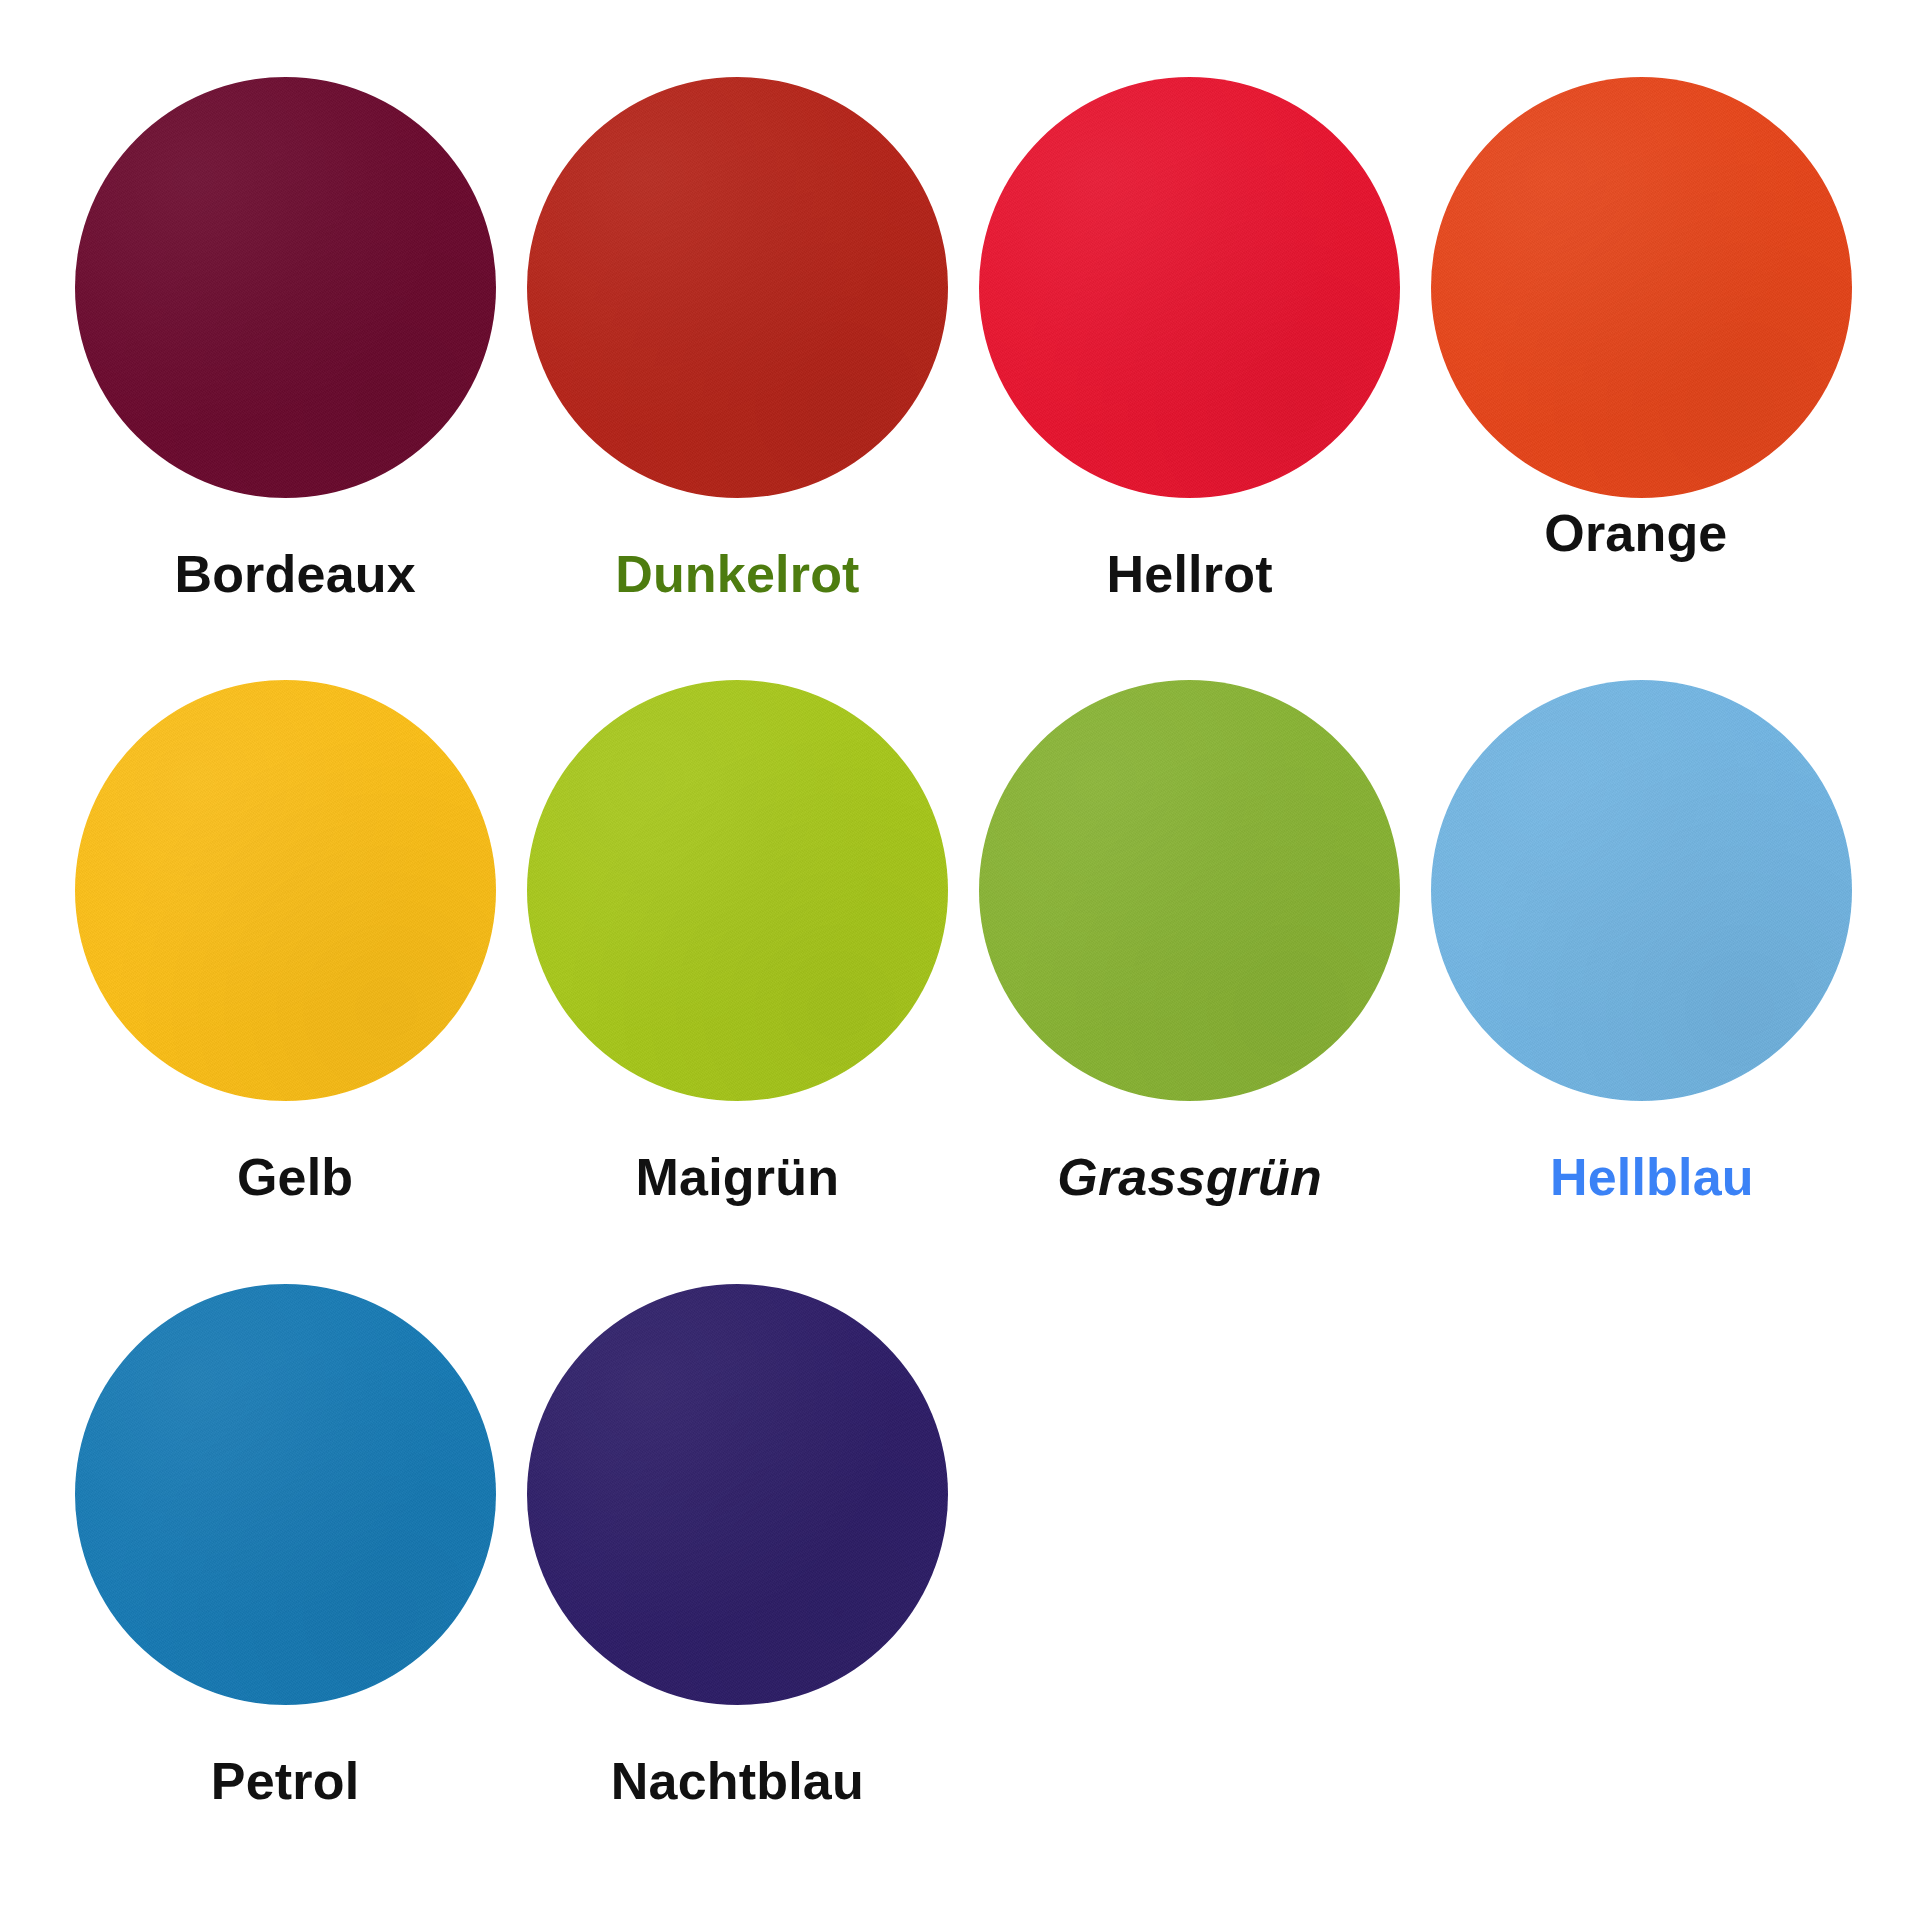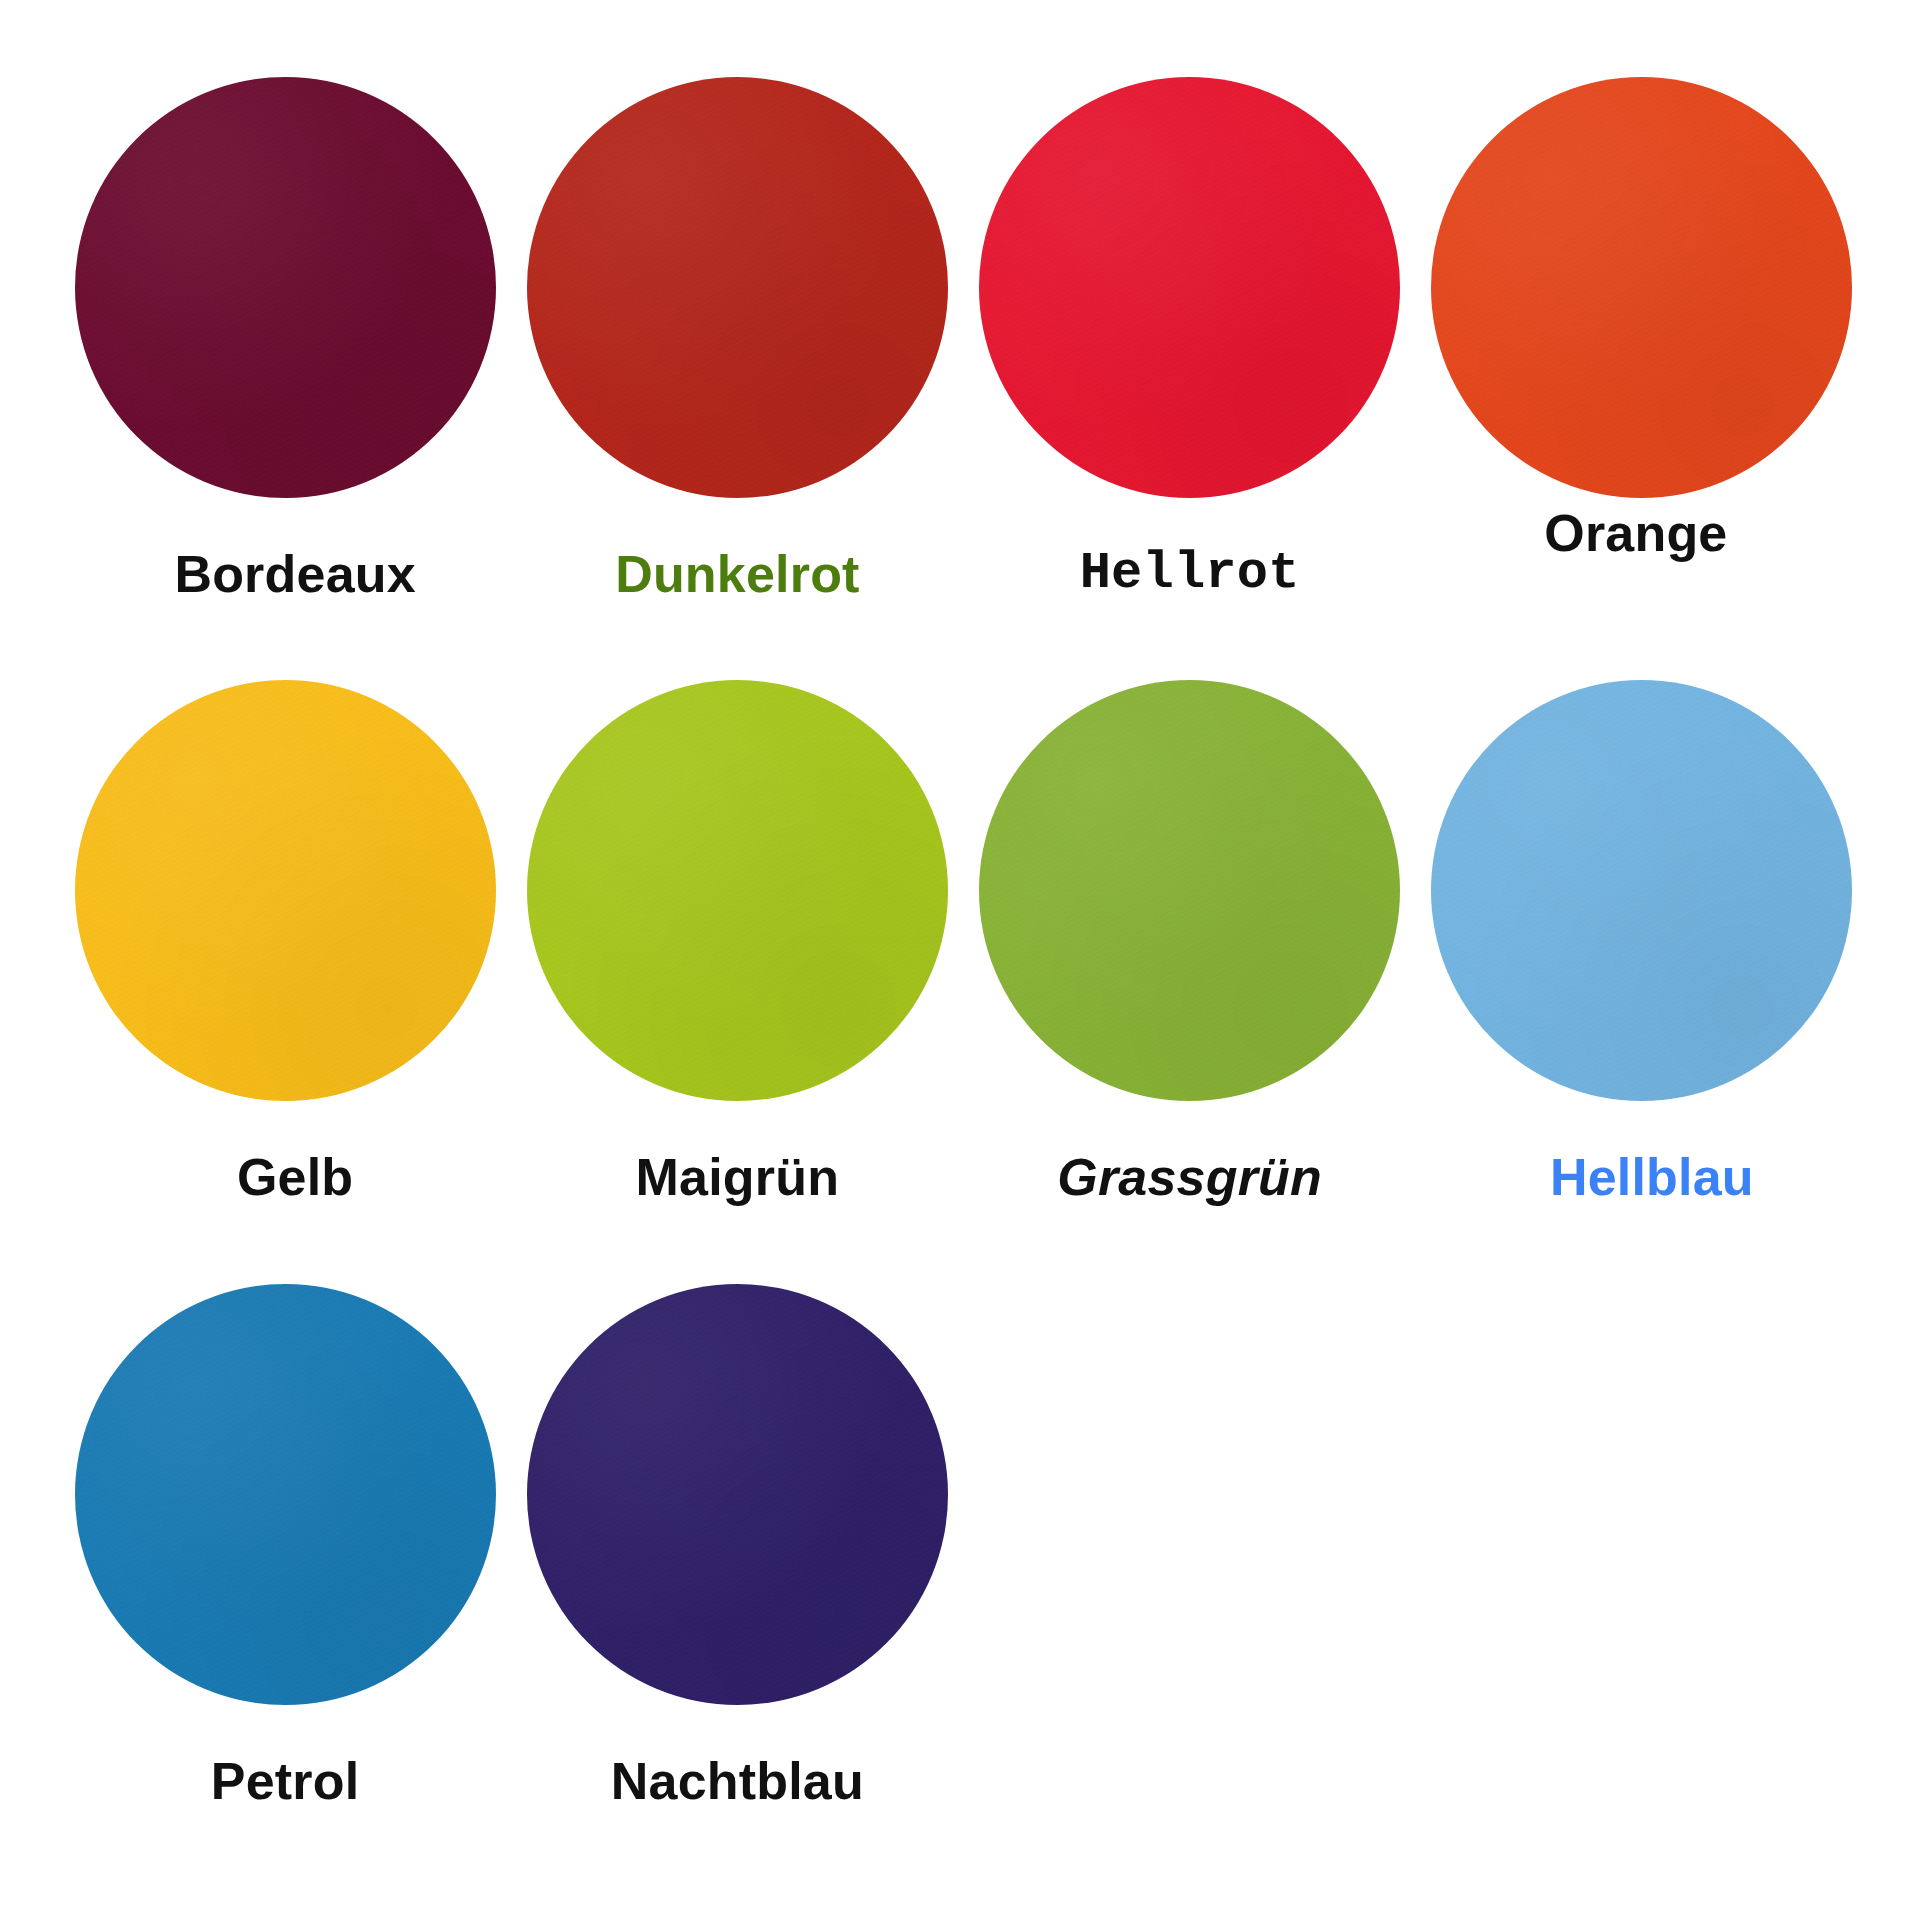--- a/index.html
+++ b/index.html
@@ -85,21 +85,21 @@
     <div class="swatch-label" style="color: rgb(17, 17, 17);">Bordeaux</div>
   </div>
 
   <div class="swatch-cell col-2">
     <div class="swatch-disc" style="background-color: rgb(181, 36, 25);"></div>
     <div class="swatch-label" style="color: #4d7c0f;">Dunkelrot</div>
   </div>
 
   <div class="swatch-cell col-3">
     <div class="swatch-disc" style="background-color: rgb(232, 20, 47);"></div>
-    <div class="swatch-label" style="color: rgb(17, 17, 17); font-family: Liberation Mono, monospace;">Hellrot</div>
+    <div class="swatch-label" style="color: rgb(17, 17, 17);">Hellrot</div>
   </div>
 
   <div class="swatch-cell col-4">
     <div class="swatch-disc" style="background-color: rgb(230, 69, 26);"></div>
     <div class="swatch-label" style="color: rgb(17, 17, 17); margin-top: 9px;">Orange</div>
   </div>
 
   <div class="swatch-cell col-1">
     <div class="swatch-disc" style="background-color: rgb(250, 190, 23);"></div>
     <div class="swatch-label" style="color: rgb(17, 17, 17);">Gelb</div>

